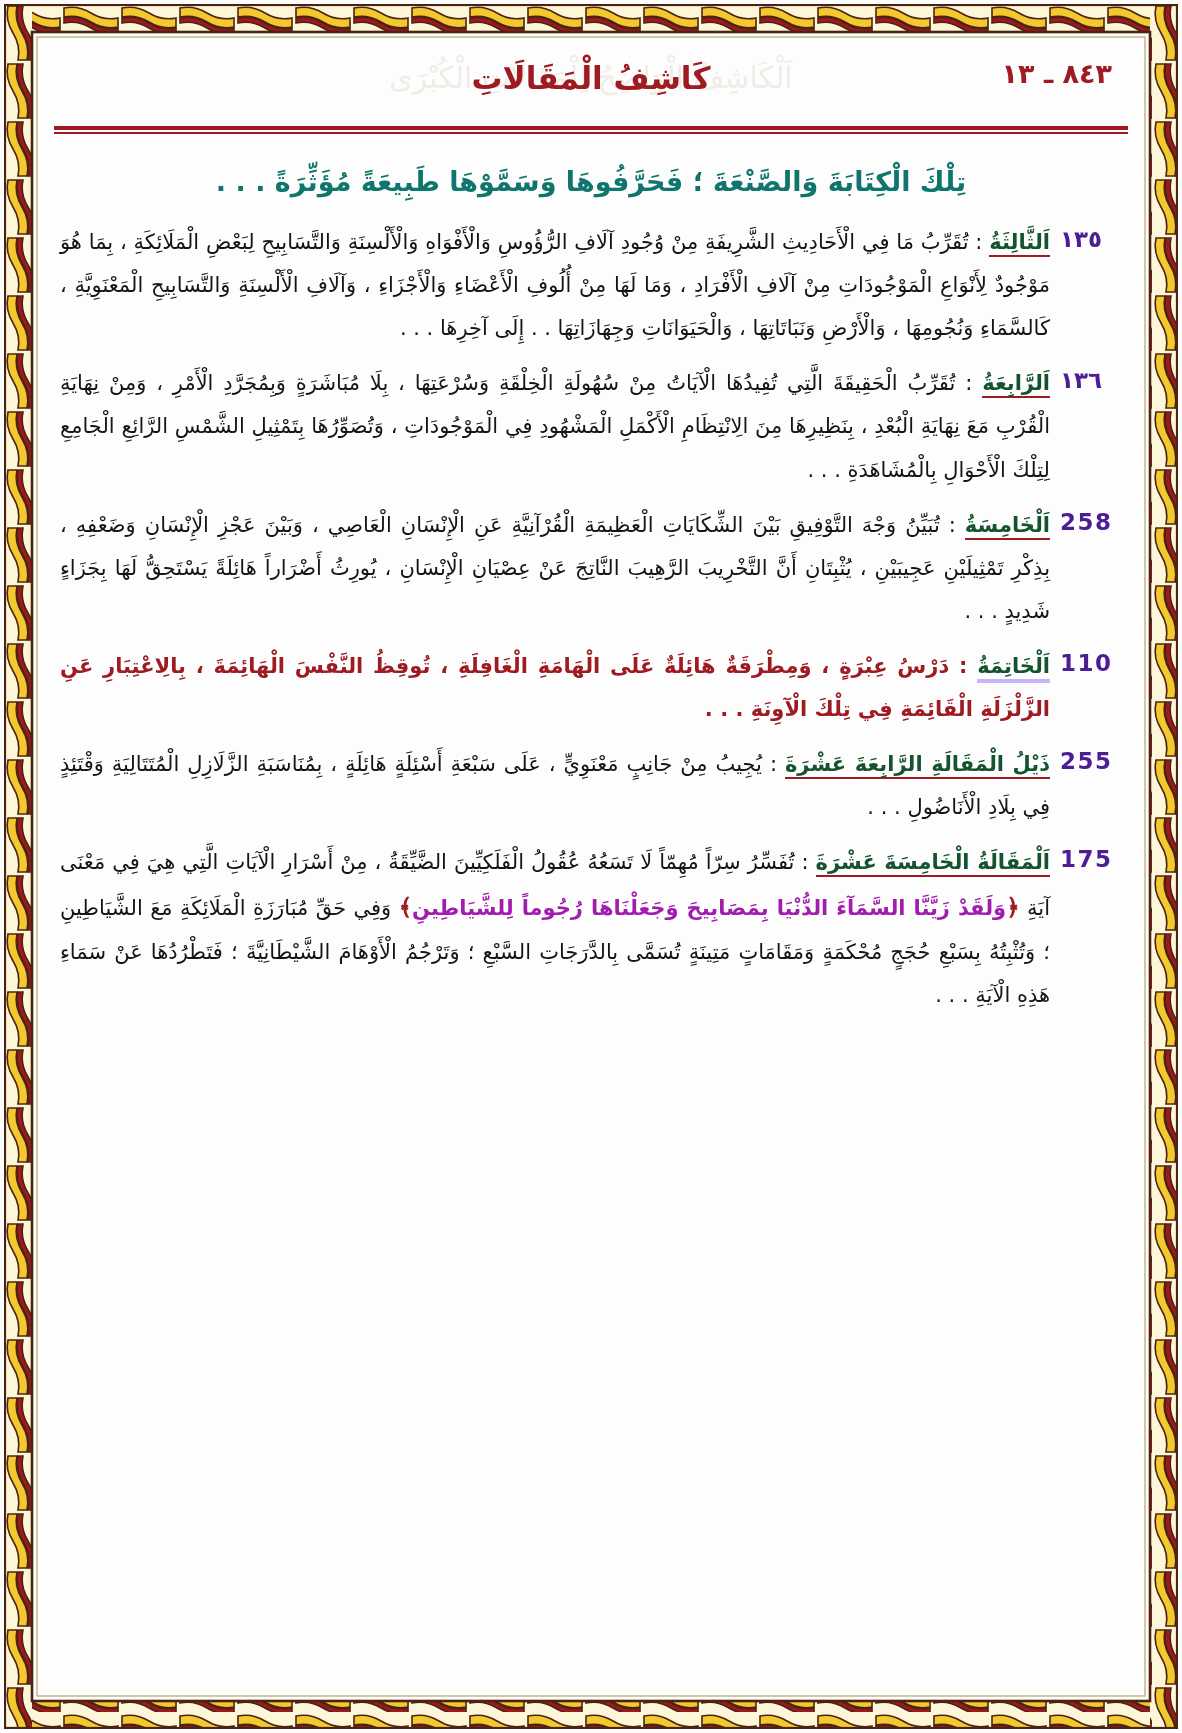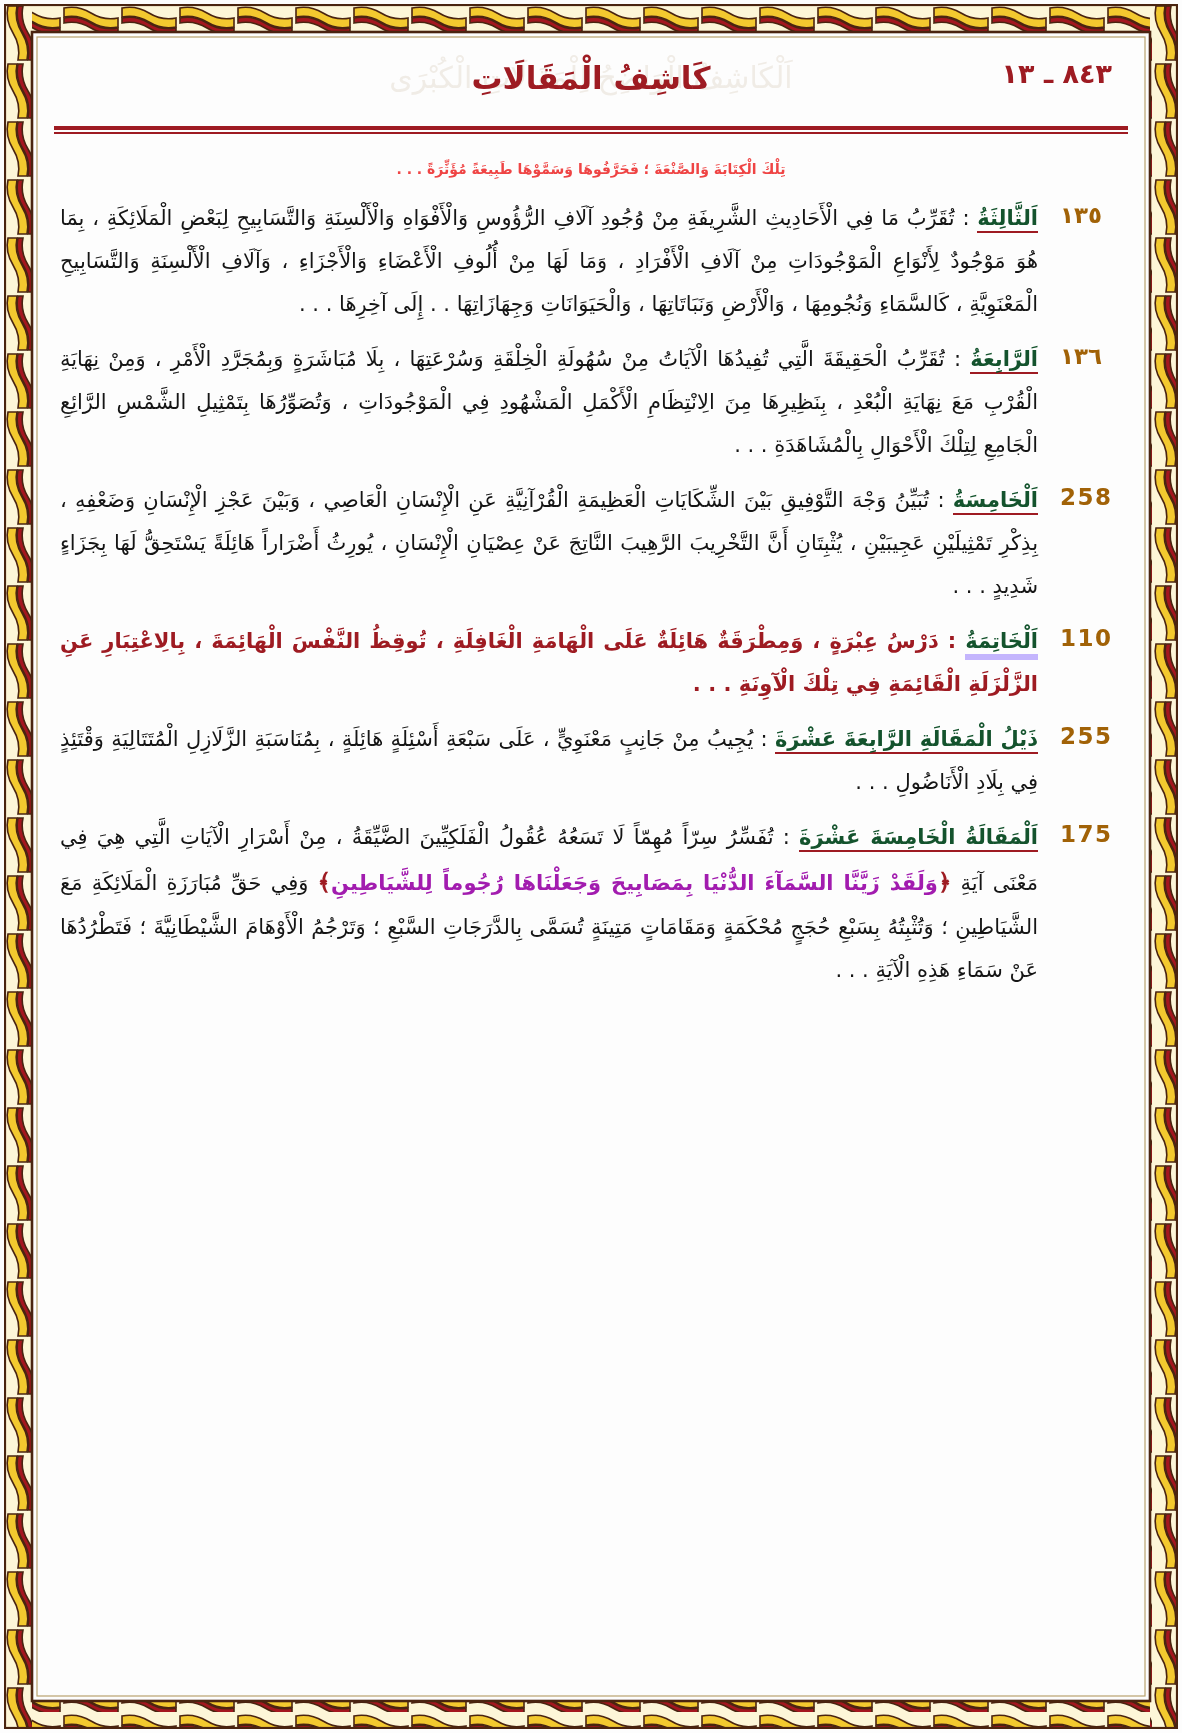--- a/index.html
+++ b/index.html
@@ -105,44 +105,43 @@
   }
 
   
   .body-block {
     margin-top: 16px;
     direction: rtl;
   }
 
   .lead-line {
     text-align: center;
-    color: #ef4444;
-    font-size: 14px;
+    color: #0f766e;
+    font-size: 27px;
     font-weight: bold;
     line-height: 1.9;
     padding: 6px 14px 2px 14px;
   }
 
   .entry {
     display: flex;
     flex-direction: row;
     margin-top: 12px;
     align-items: flex-start;
   }
   .entry-num {
     flex: 0 0 70px;
     text-align: left;
     padding-left: 6px;
     padding-top: 5px;
     font-size: 23px;
     font-weight: bold;
-    color: #a16207;
+    color: #4c1d95;
     letter-spacing: 1.5px;
     direction: rtl;
-    margin-left: 12px;
   }
   .entry-text {
     flex: 1 1 auto;
     font-size: 21px;
     line-height: 2.05;
     color: #151515;
     text-align: justify;
     text-justify: inter-word;
     padding-left: 8px;
     padding-right: 4px;
@@ -151,21 +150,21 @@
     color: #9e1b22;
     font-weight: bold;
   }
   .head-label {
     color: #14532d;
     font-weight: bold;
     border-bottom: 2px solid #9e1b22;
     padding-bottom: 1px;
   }
   .entry-text.red-all .head-label {
-    border-bottom: 6px solid #c4b5fd;
+    border-bottom: 4px solid #c4b5fd;
   }
   .verse {
     color: #a21caf;
     font-weight: bold;
   }
   .verse-mark {
     color: #9e1b22;
     font-weight: bold;
     font-size: 23px;
   }

